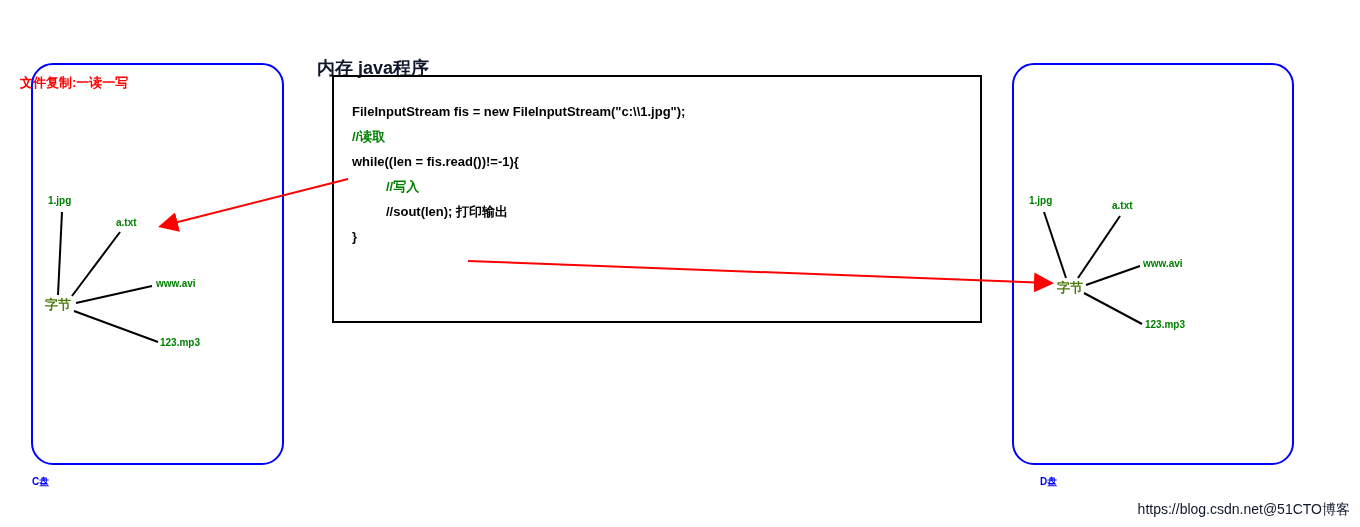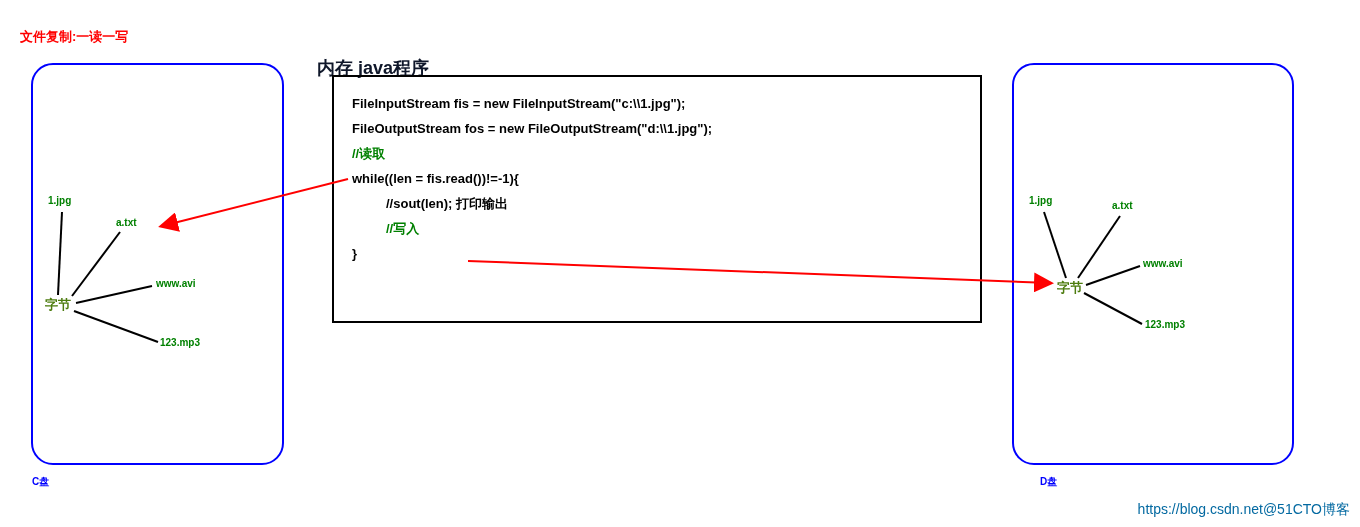--- a/index.html
+++ b/index.html
@@ -10,20 +10,21 @@
     position: relative;
     font-family: "Microsoft YaHei", SimSun, sans-serif;
     background: #fff;
     overflow: hidden;
   }
   .title {
     position: absolute;
     color: #ff0000;
     font-size: 13px;
     font-weight: bold;
+    margin-top: 46px;
   }
   .disk-box {
     position: absolute;
     border: 2px solid #0000ff;
     border-radius: 22px;
     background: transparent;
   }
   .disk-label {
     position: absolute;
     color: #0000ff;
@@ -32,21 +33,21 @@
   }
   .mem-label {
     position: absolute;
     color: #0f172a;
     font-size: 18px;
     font-weight: bold;
   }
   .code-box {
     position: absolute;
     border: 2px solid #000;
-    padding: 20px 18px;
+    padding: 28px 18px;
     box-sizing: border-box;
   }
   .code-line {
     font-size: 13px;
     font-weight: bold;
     line-height: 1;
     margin-bottom: 12px;
     font-family: "Microsoft YaHei", SimSun, sans-serif;
     color: #000;
     white-space: pre;
@@ -68,46 +69,45 @@
   svg.overlay {
     position: absolute;
     left: 0; top: 0;
     width: 1360px; height: 527px;
     pointer-events: none;
   }
   .watermark {
     position: absolute;
     right: 10px;
     bottom: 8px;
-    color: #0369a1;
+    color: #0f172a;
     font-size: 14px;
   }
 </style>
 </head>
 <body>
 
 <div class="title" style="left:20px; top:28px;">文件复制:一读一写</div>
 
 <div class="disk-box" style="left:31px; top:63px; width:249px; height:398px;"></div>
 <div class="disk-label" style="left:32px; top:475px;">C盘</div>
 
 <div class="file-label" style="left:48px; top:195px;">1.jpg</div>
 <div class="file-label" style="left:116px; top:217px;">a.txt</div>
 <div class="file-label" style="left:156px; top:278px;">www.avi</div>
 <div class="file-label" style="left:160px; top:337px;">123.mp3</div>
 <div class="byte-label" style="left:45px; top:296px;">字节</div>
 
 <div class="mem-label" style="left:317px; top:56px;">内存  java程序</div>
 <div class="code-box" style="left:332px; top:75px; width:650px; height:248px;">
   <div class="code-line">FileInputStream fis = new FileInputStream("c:\\1.jpg");</div>
-  <div class="code-line">FileOutputStream fos = new FileOutputStream("d:\\1.jpg");</div>
   <div class="code-line code-green">//读取</div>
   <div class="code-line">while((len = fis.read())!=-1){</div>
+  <div class="code-line code-green indent">//写入</div>
   <div class="code-line indent">//sout(len); 打印输出</div>
-  <div class="code-line code-green indent">//写入</div>
   <div class="code-line" style="margin-bottom:0;">}</div>
 </div>
 
 <div class="disk-box" style="left:1012px; top:63px; width:278px; height:398px;"></div>
 <div class="disk-label" style="left:1040px; top:475px;">D盘</div>
 
 <div class="file-label" style="left:1029px; top:195px;">1.jpg</div>
 <div class="file-label" style="left:1112px; top:200px;">a.txt</div>
 <div class="file-label" style="left:1143px; top:258px;">www.avi</div>
 <div class="file-label" style="left:1145px; top:319px;">123.mp3</div>

